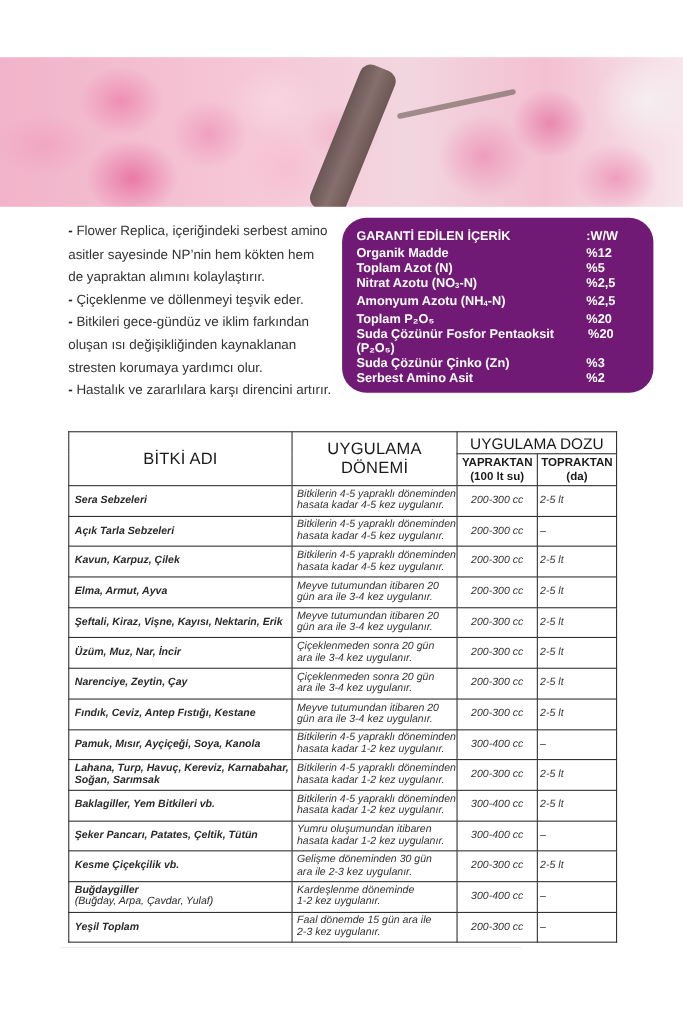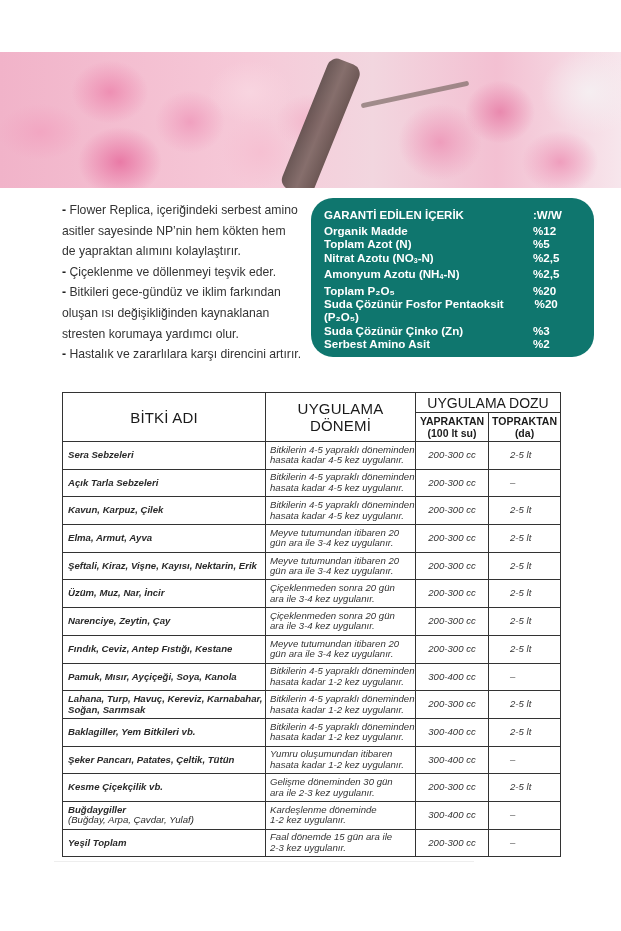--- a/index.html
+++ b/index.html
@@ -37,21 +37,21 @@
   .desc {
     position: absolute; left: 44px; top: 200px; width: 266px;
     font-size: 12.2px; line-height: 20.6px; color: #333; margin-left: 18px;
   }
   .desc p { white-space: nowrap; }
   .desc .dash { font-weight: bold; color: #222; }
 
   
   .pinkbox {
     position: absolute; left: 311px; top: 198px; width: 283px; height: 159px;
-    background: #0f766e; border-radius: 22px; color: #ffffff;
+    background: #701a75; border-radius: 22px; color: #ffffff;
     padding: 9px 14px 0 13px;
   }
   .pink-head { display: flex; justify-content: space-between; font-weight: bold; font-size: 11.5px; line-height: 17px; }
   .pink-row { display: flex; justify-content: space-between; font-size: 11.6px; line-height: 13.4px; font-weight: bold; }
   .pink-row .val { width: 47px; text-align: left; }
   .pink-head .val { width: 47px; text-align: left; margin-left: 12px; }
   sub.s { font-size: 7px; vertical-align: -1px; }
 
   
   .tbl {
@@ -62,21 +62,21 @@
   .tbl td, .tbl th { border: 1.3px solid #333; }
   .tbl th { font-weight: normal; color: #1a1a1a; }
   .th-big { font-size: 15px; letter-spacing: 0.2px; }
   .th-dozu { font-size: 14px; height: 20px; margin-top: 29px; }
   .th-sub { font-size: 10.5px; line-height: 12px; font-weight: bold !important; height: 29px; }
   .tbl td { height: 27.7px; font-size: 9.6px; line-height: 10.6px; vertical-align: middle; font-style: italic; }
   .c-name { padding-left: 5px; font-weight: bold; font-size: 9.8px; }
   .c-name .sub { font-weight: normal; display: block; }
   .c-period { padding-left: 4px; color: #333; }
   .c-yap { text-align: center; color: #333; font-size: 9.4px; }
-  .c-top { padding-left: 21px; color: #333; font-size: 9.4px; }
+  .c-top { padding-left: 2px; color: #333; font-size: 9.4px; }
 
   .bottom-line { position: absolute; left: 54px; top: 861px; width: 420px; height: 1px; background: #eeeeee; }
 </style>
 </head>
 <body>
 
 <div class="hero">
   <div class="branch"></div>
   <div class="twig"></div>
 </div>

